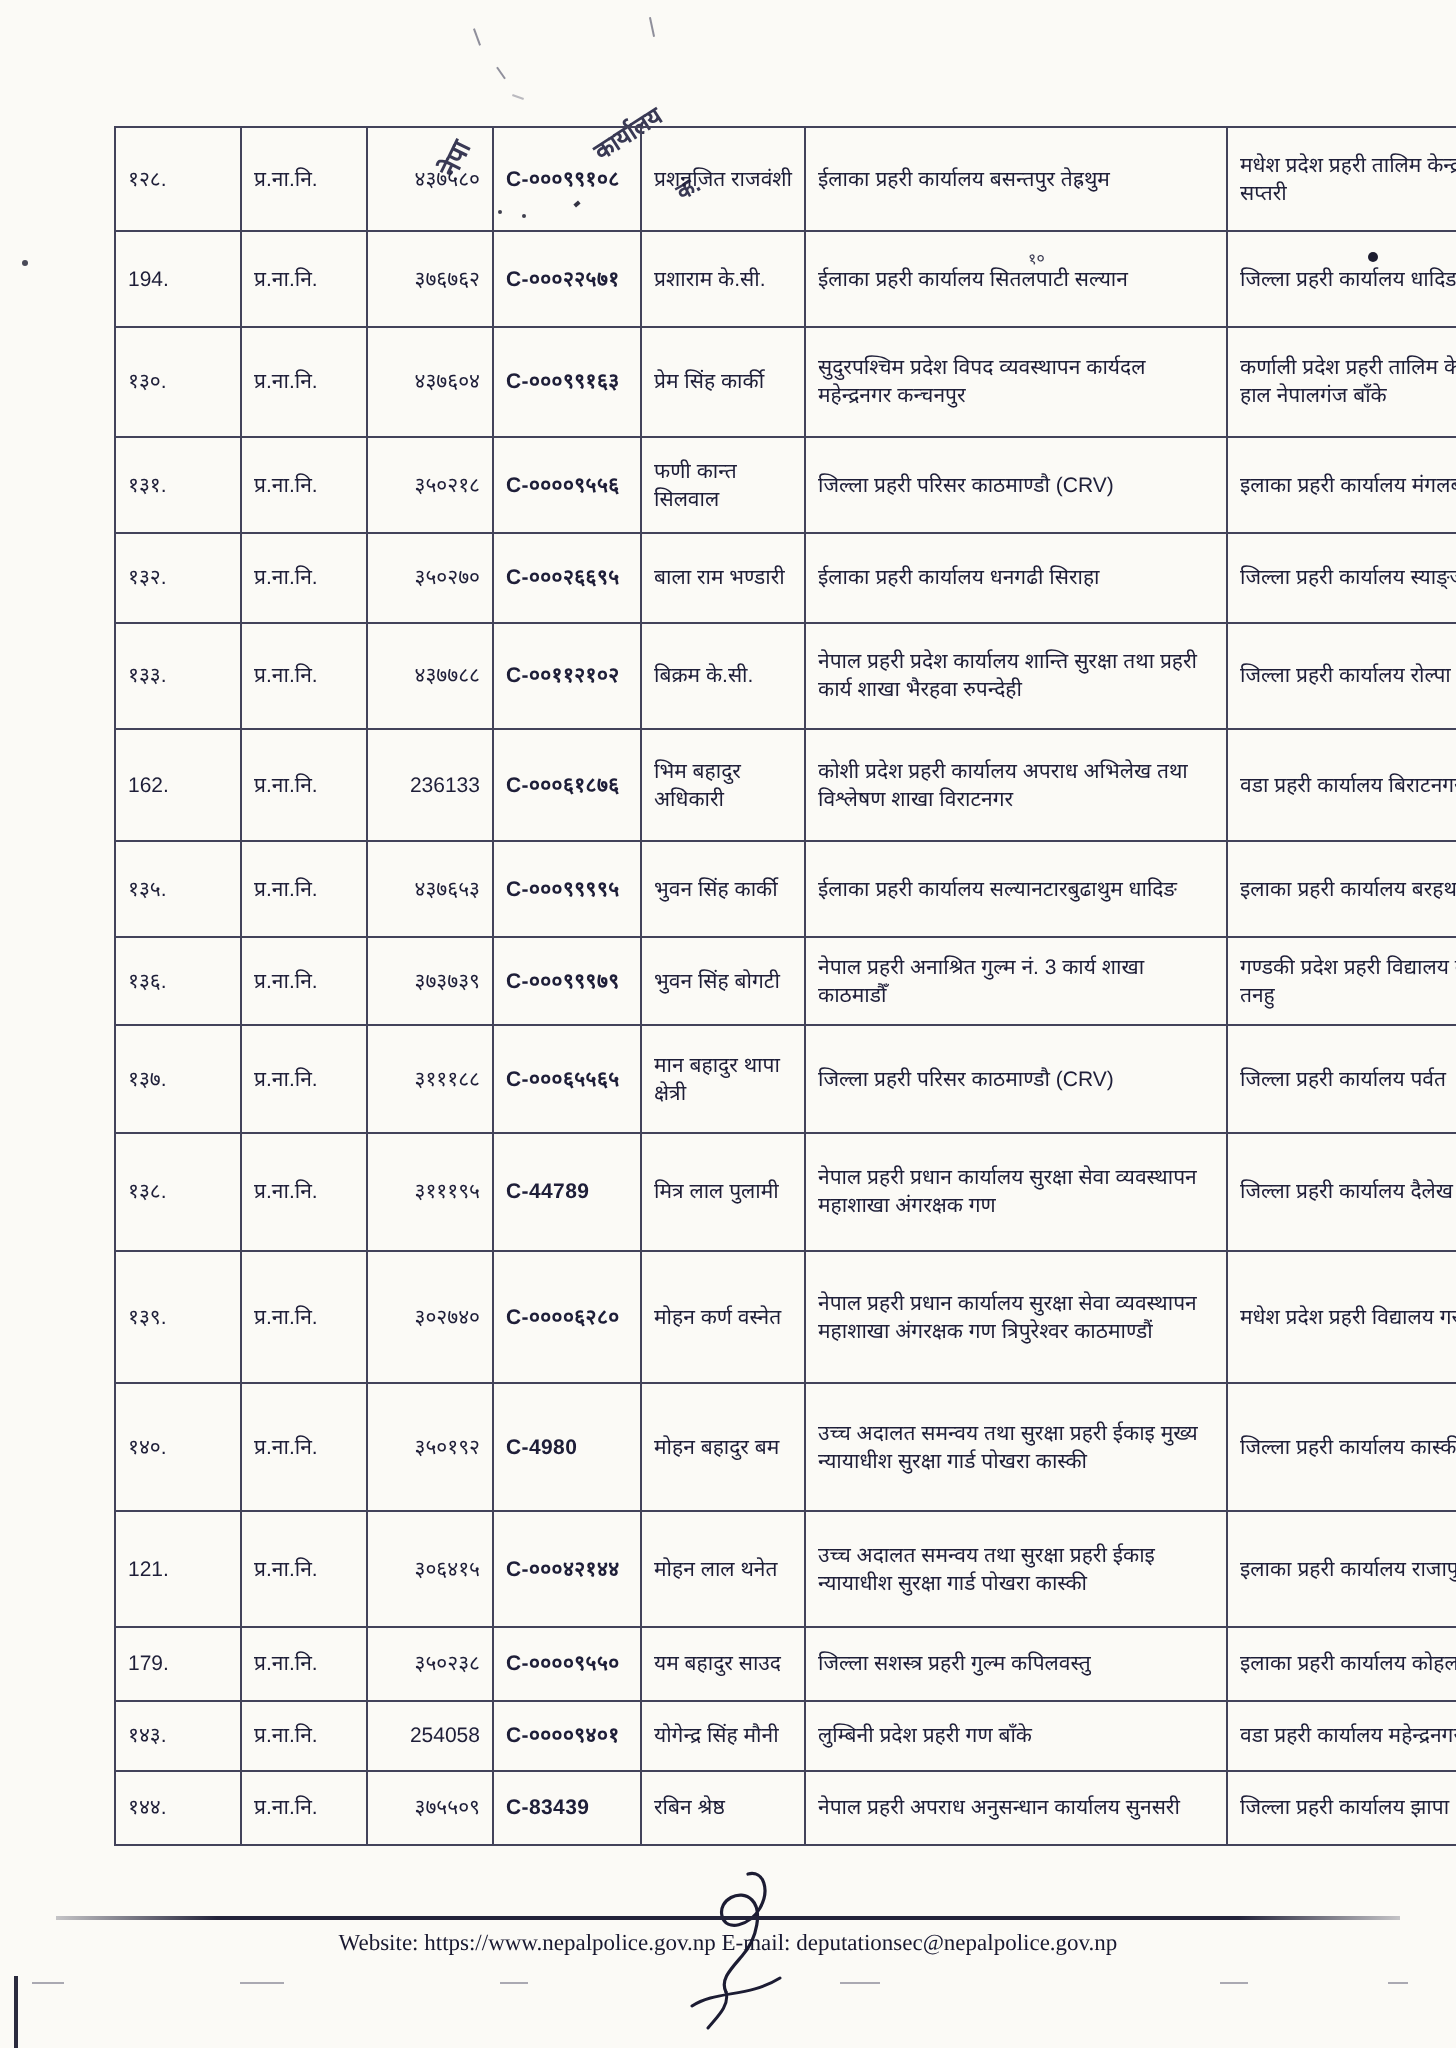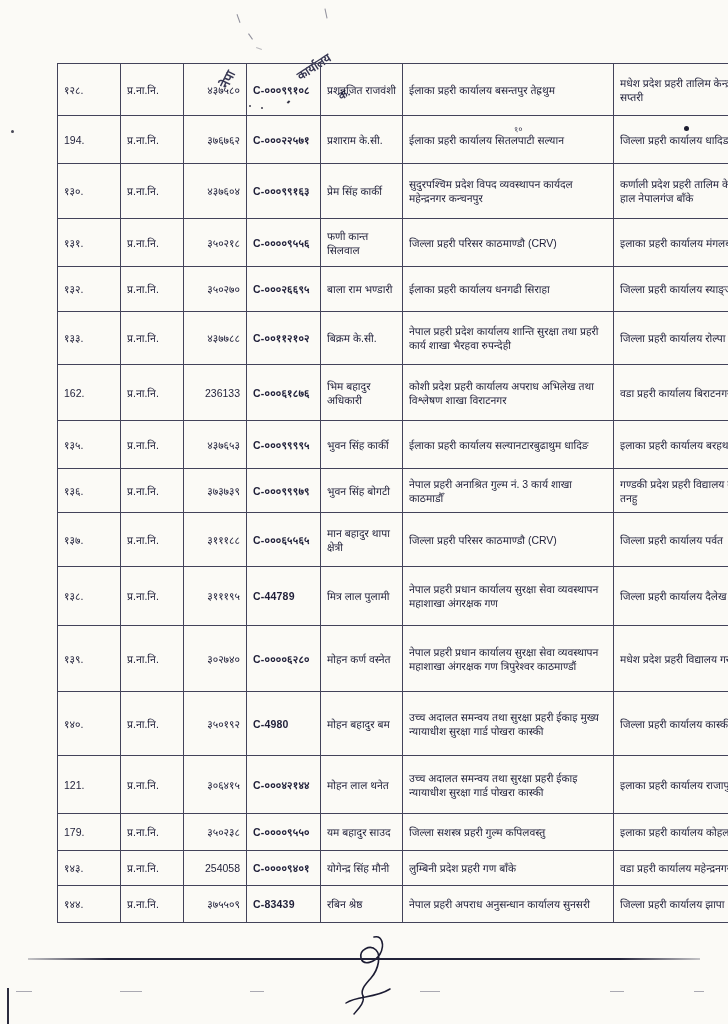--- a/index.html
+++ b/index.html
@@ -248,20 +248,25 @@
   <div class="row129-mark">१०</div>
 
   <div class="signature">
     <svg width="56" height="84" viewBox="0 0 56 84">
       <path d="M34 4 C42 2 45 12 40 21 C35 30 23 33 21 25 C19 17 30 11 36 17 C41 22 39 36 31 45 C25 52 20 57 23 63" fill="none" stroke="#1c1c33" stroke-width="1.6" stroke-linecap="round"></path>
       <path d="M23 63 C25 70 18 76 14 81 M6 70 C18 62 34 66 50 56" fill="none" stroke="#1c1c33" stroke-width="1.5" stroke-linecap="round"></path>
     </svg>
   </div>
 
   <div class="footer-rule"></div>
+  <div class="footer-text">
+    <span>Website: https://www.nepalpolice.gov.np</span>
+    <span> </span>
+    <span>E-mail: deputationsec@nepalpolice.gov.np</span>
+  </div>
   <div class="dash d1"></div>
   <div class="dash d2"></div>
   <div class="dash d3"></div>
   <div class="dash d4"></div>
   <div class="dash d5"></div>
   <div class="dash d6"></div>
   <div class="edge-line"></div>
 
 </div>
 

